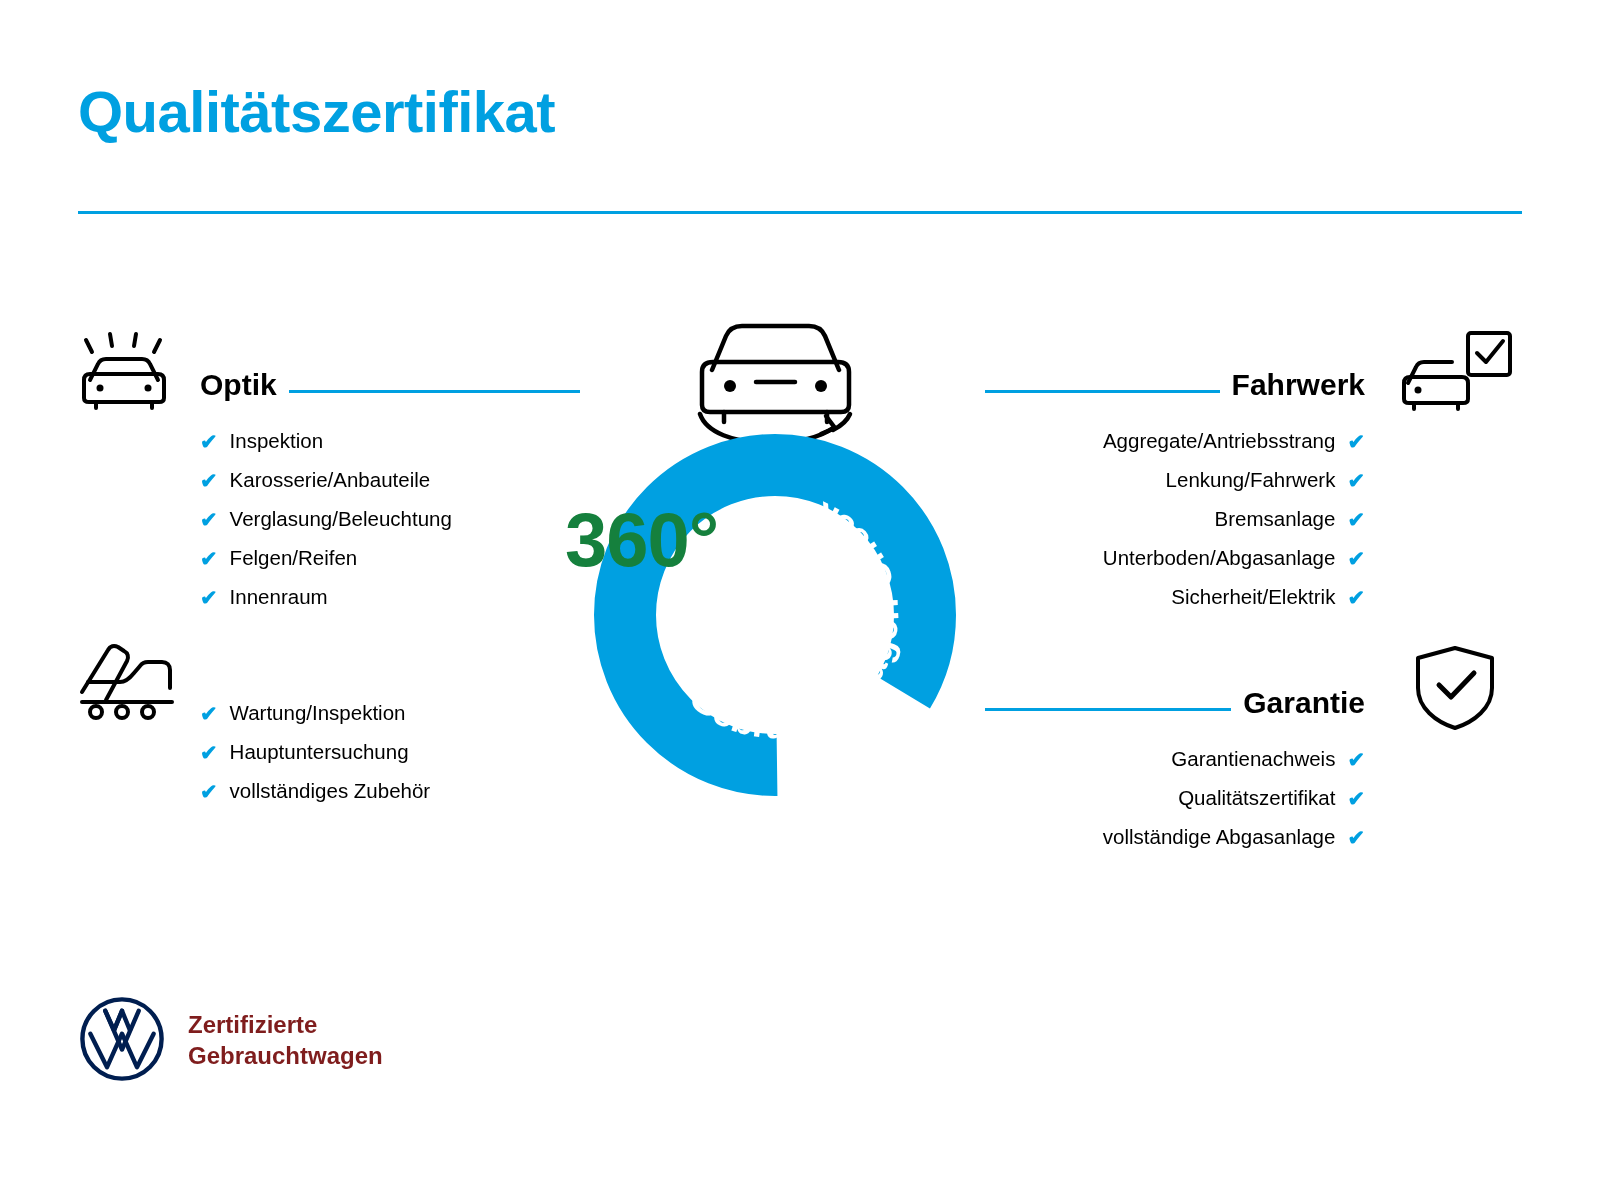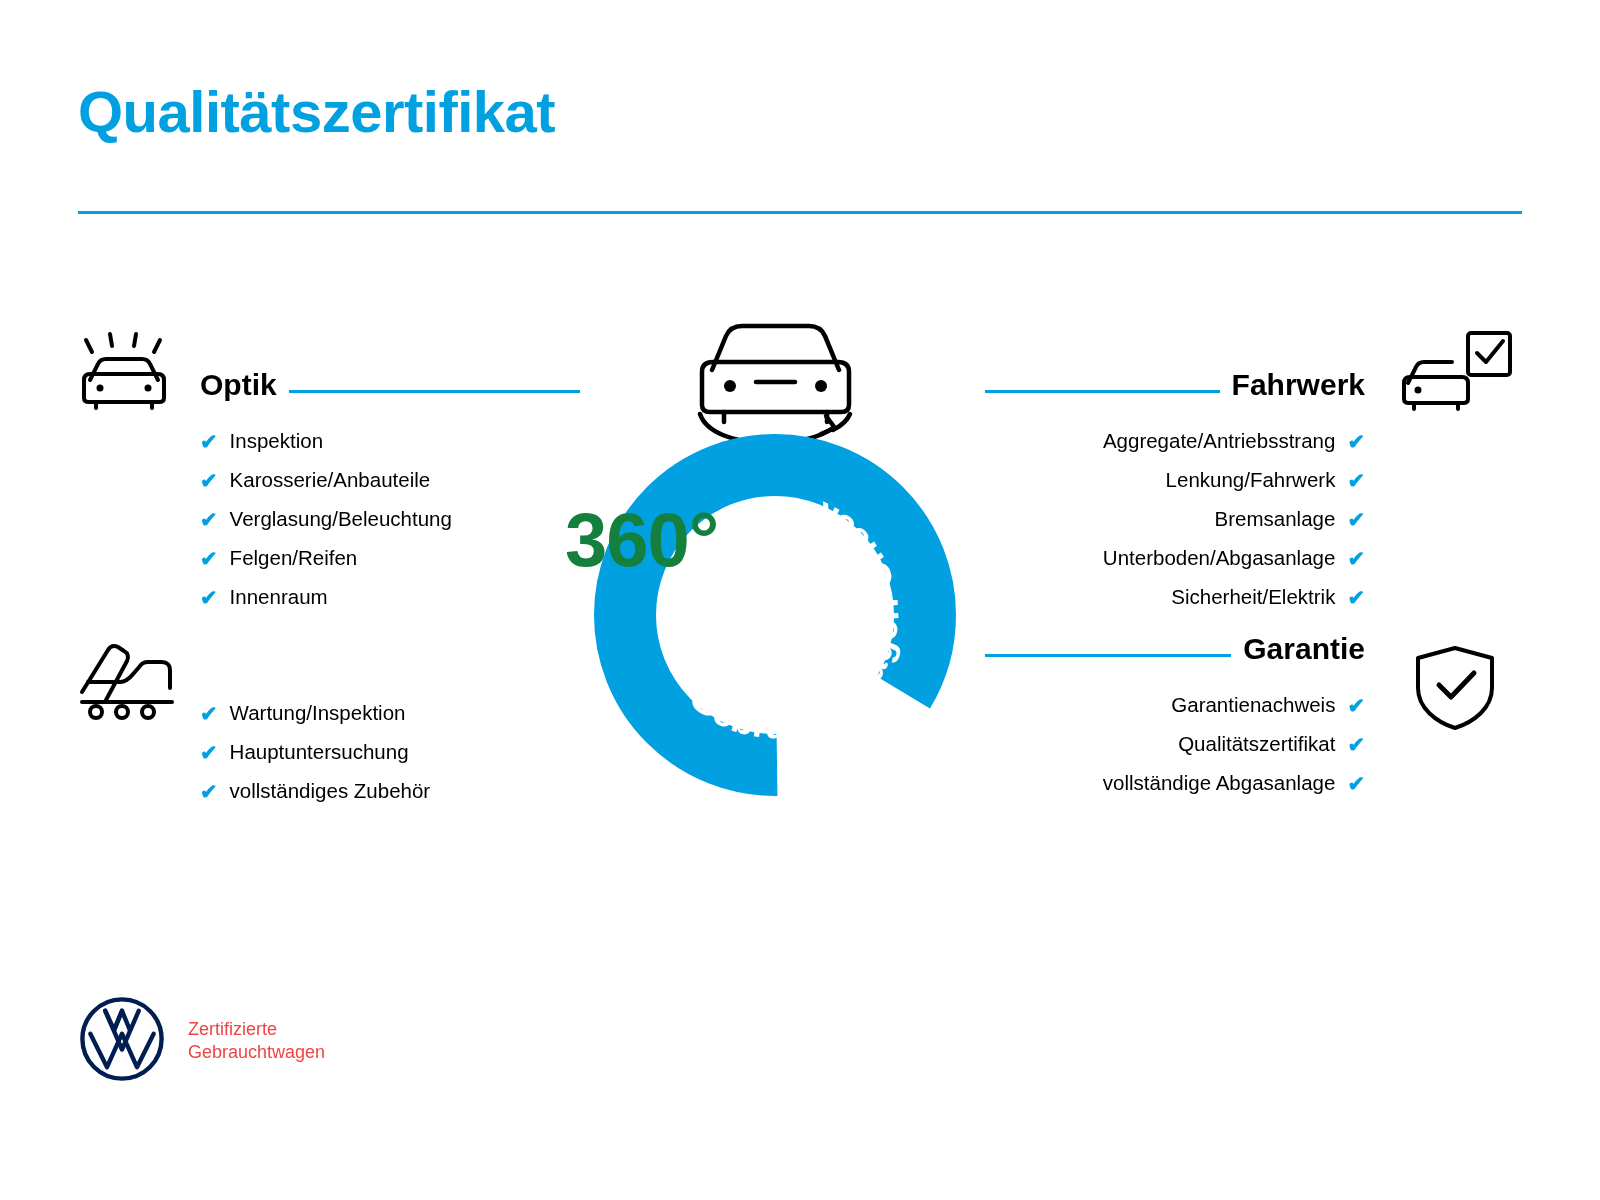--- a/index.html
+++ b/index.html
@@ -90,21 +90,21 @@
   .right .block-title { order: 2; }
   .right .head-rule { order: 1; }
   .right .list li { justify-content: flex-end; }
   .right .check { order: 2; }
   .right .li-label { order: 1; margin-left: 36px; }
 
   
   #block-optik   { left: 200px; top: 370px; width: 380px; }
   #block-wartung { left: 200px; top: 672px; width: 380px; }
   #block-technik { left: 985px; top: 370px; width: 380px; }
-  #block-garantie{ left: 985px; top: 634px; width: 380px; text-align: center; }
+  #block-garantie{ left: 985px; top: 688px; width: 380px; text-align: center; }
 
   .side-icon {
     position: absolute;
   }
   #icon-optik    { left: 74px;  top: 322px; }
   #icon-wartung  { left: 74px;  top: 630px; }
   #icon-technik  { left: 1400px;top: 325px; }
   #icon-garantie { left: 1408px;top: 640px; }
 
   
@@ -141,24 +141,24 @@
   
   .footer {
     position: absolute;
     left: 78px;
     top: 995px;
     display: flex;
     align-items: center;
     gap: 22px;
   }
   .footer-text {
-    font-size: 18px;
-    font-weight: normal;
+    font-size: 24px;
+    font-weight: bold;
     line-height: 1.28;
-    color: #ef4444;
+    color: #7f1d1d;
     white-space: pre-line;
   }
 </style>
 </head>
 <body>
 
 <div class="page">
 
   <div class="title">Qualitätszertifikat</div>
   <div class="header-rule"></div>

